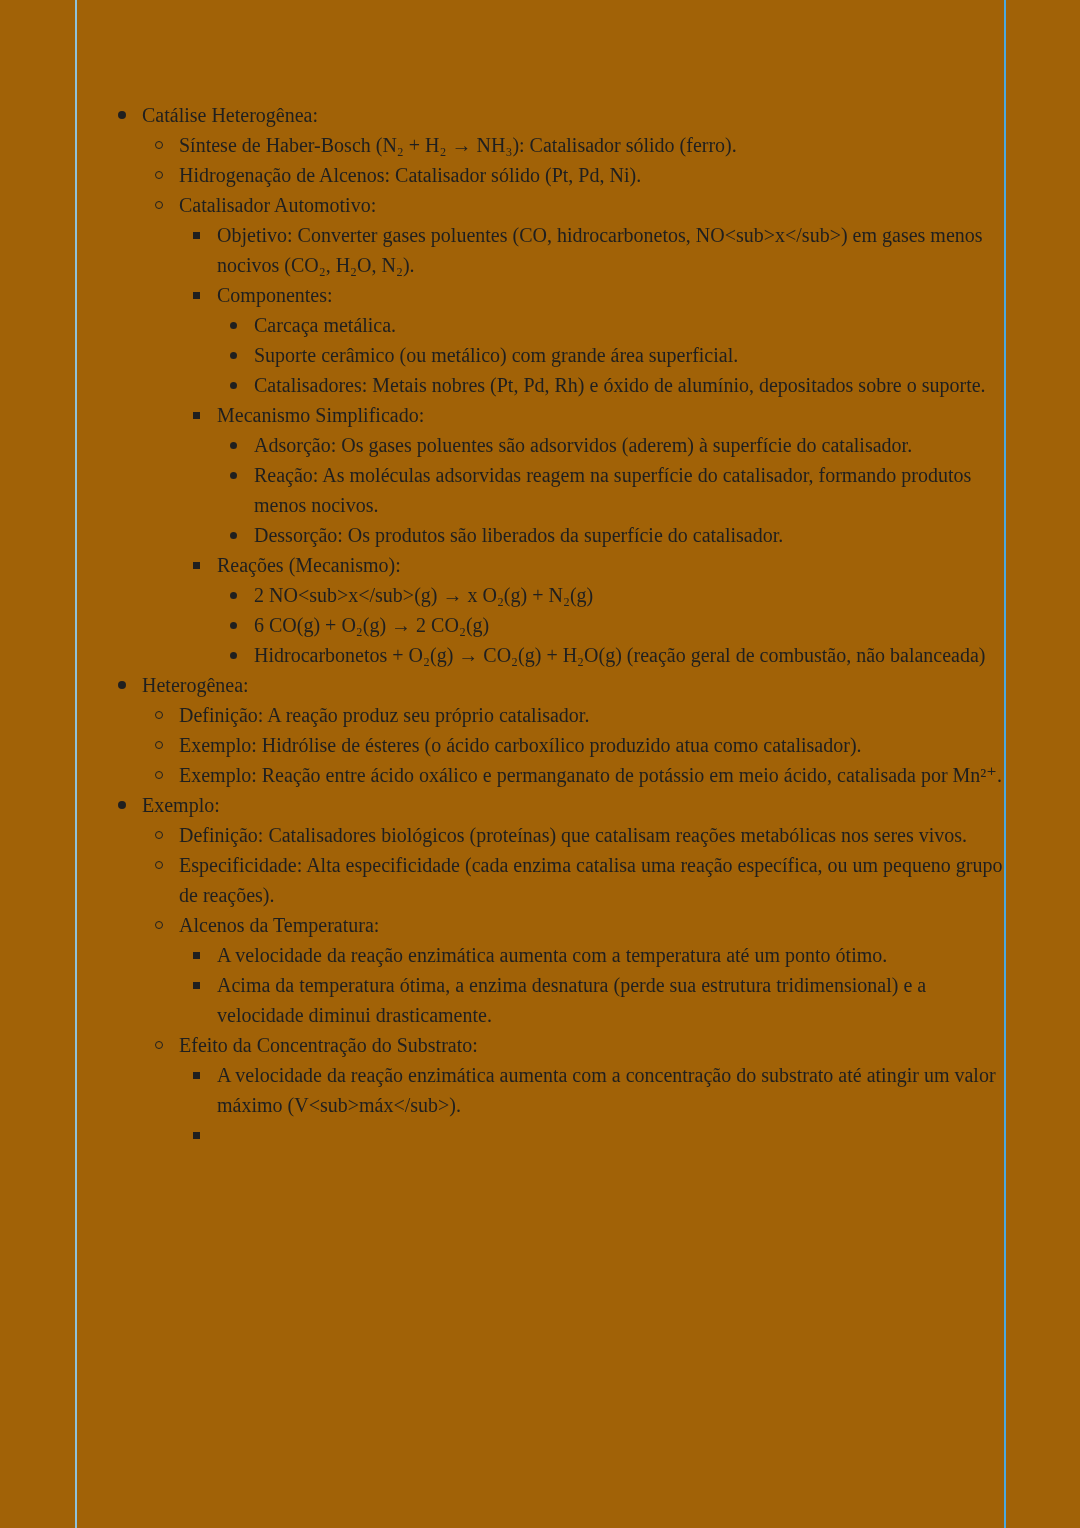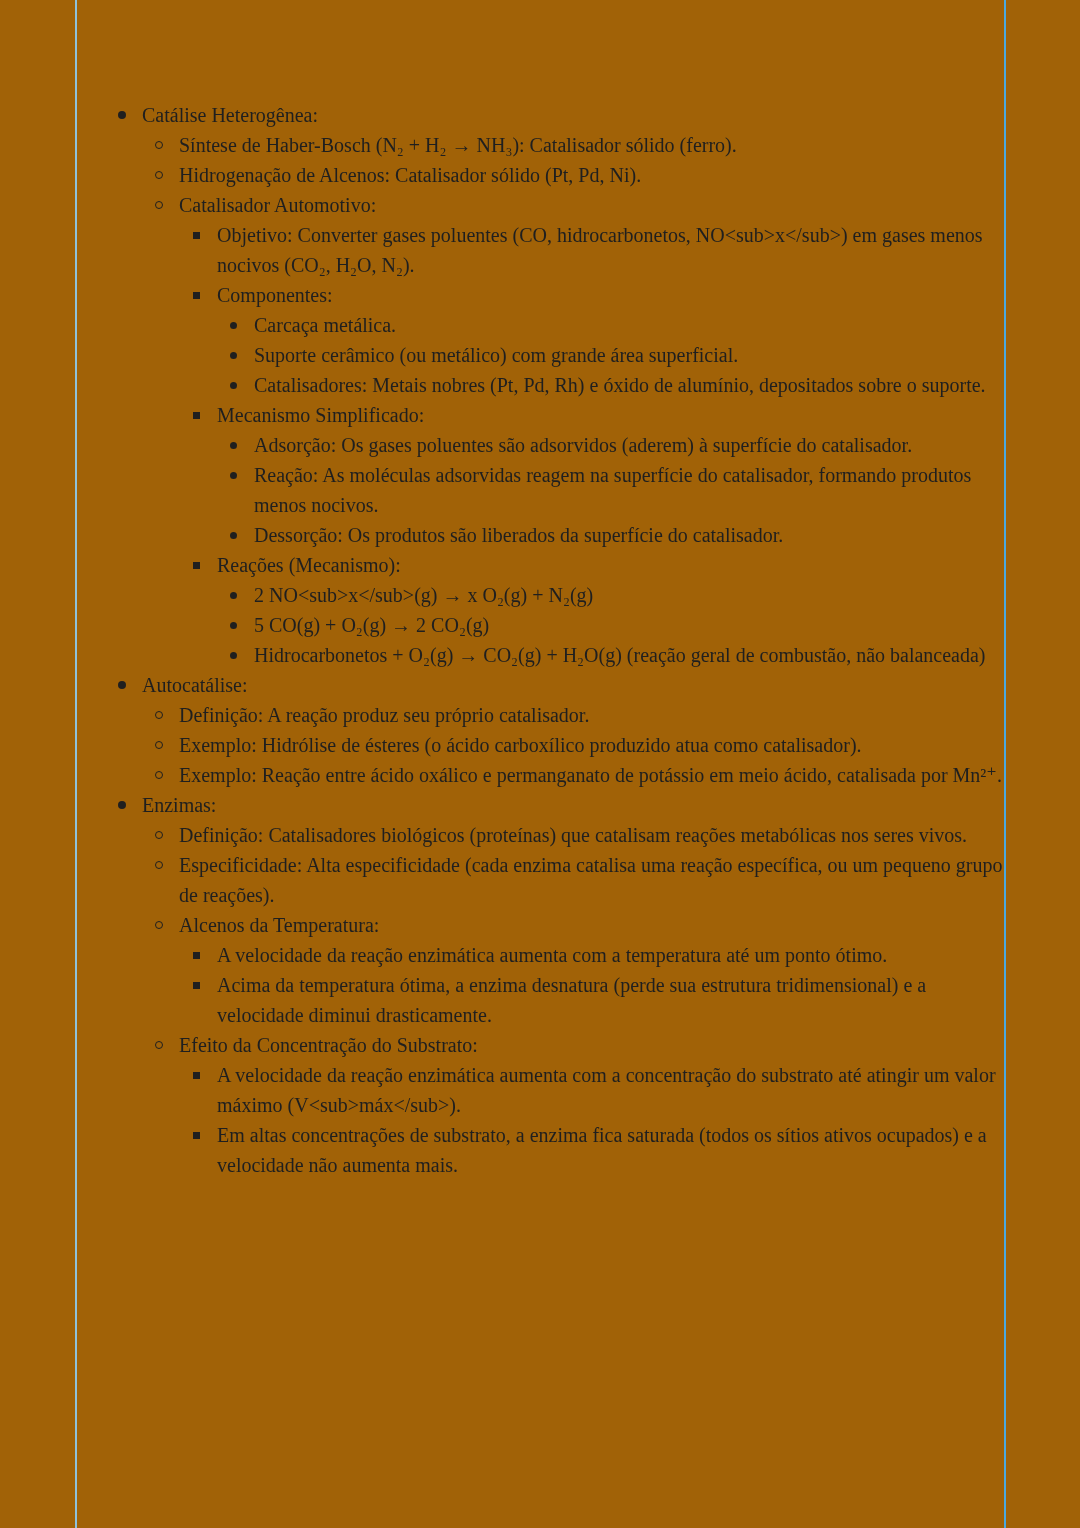--- a/index.html
+++ b/index.html
@@ -140,45 +140,45 @@
       <div class="row level-3">
         <span class="marker m-square"></span>
         <span class="text">Reações (Mecanismo):</span>
       </div>
       <div class="row level-4">
         <span class="marker m-disc"></span>
         <span class="text">2 NO&lt;sub&gt;x&lt;/sub&gt;(g) → x O₂(g) + N₂(g)</span>
       </div>
       <div class="row level-4">
         <span class="marker m-disc"></span>
-        <span class="text">5 CO(g) + O₂(g) → 2 CO₂(g)</span>
+        <span class="text">6 CO(g) + O₂(g) → 2 CO₂(g)</span>
       </div>
       <div class="row level-4">
         <span class="marker m-disc"></span>
         <span class="text">Hidrocarbonetos + O₂(g) → CO₂(g) + H₂O(g) (reação geral de combustão, não balanceada)</span>
       </div>
       <div class="row level-1">
         <span class="marker m-disc"></span>
-        <span class="text">Autocatálise:</span>
+        <span class="text">Heterogênea:</span>
       </div>
       <div class="row level-2">
         <span class="marker m-circle"></span>
         <span class="text">Definição: A reação produz seu próprio catalisador.</span>
       </div>
       <div class="row level-2">
         <span class="marker m-circle"></span>
         <span class="text">Exemplo: Hidrólise de ésteres (o ácido carboxílico produzido atua como catalisador).</span>
       </div>
       <div class="row level-2">
         <span class="marker m-circle"></span>
         <span class="text">Exemplo: Reação entre ácido oxálico e permanganato de potássio em meio ácido, catalisada por Mn²⁺.</span>
       </div>
       <div class="row level-1">
         <span class="marker m-disc"></span>
-        <span class="text">Enzimas:</span>
+        <span class="text">Exemplo:</span>
       </div>
       <div class="row level-2">
         <span class="marker m-circle"></span>
         <span class="text">Definição: Catalisadores biológicos (proteínas) que catalisam reações metabólicas nos seres vivos.</span>
       </div>
       <div class="row level-2">
         <span class="marker m-circle"></span>
         <span class="text">Especificidade: Alta especificidade (cada enzima catalisa uma reação específica, ou um pequeno grupo de reações).</span>
       </div>
       <div class="row level-2">
@@ -196,16 +196,15 @@
       <div class="row level-2">
         <span class="marker m-circle"></span>
         <span class="text">Efeito da Concentração do Substrato:</span>
       </div>
       <div class="row level-3">
         <span class="marker m-square"></span>
         <span class="text">A velocidade da reação enzimática aumenta com a concentração do substrato até atingir um valor máximo (V&lt;sub&gt;máx&lt;/sub&gt;).</span>
       </div>
       <div class="row level-3">
         <span class="marker m-square"></span>
-        <span class="text">Em altas concentrações de substrato, a enzima fica saturada (todos os sítios ativos ocupados) e a velocidade não aumenta mais.</span>
       </div>
     </div>
 </div>
 
 </body></html>

